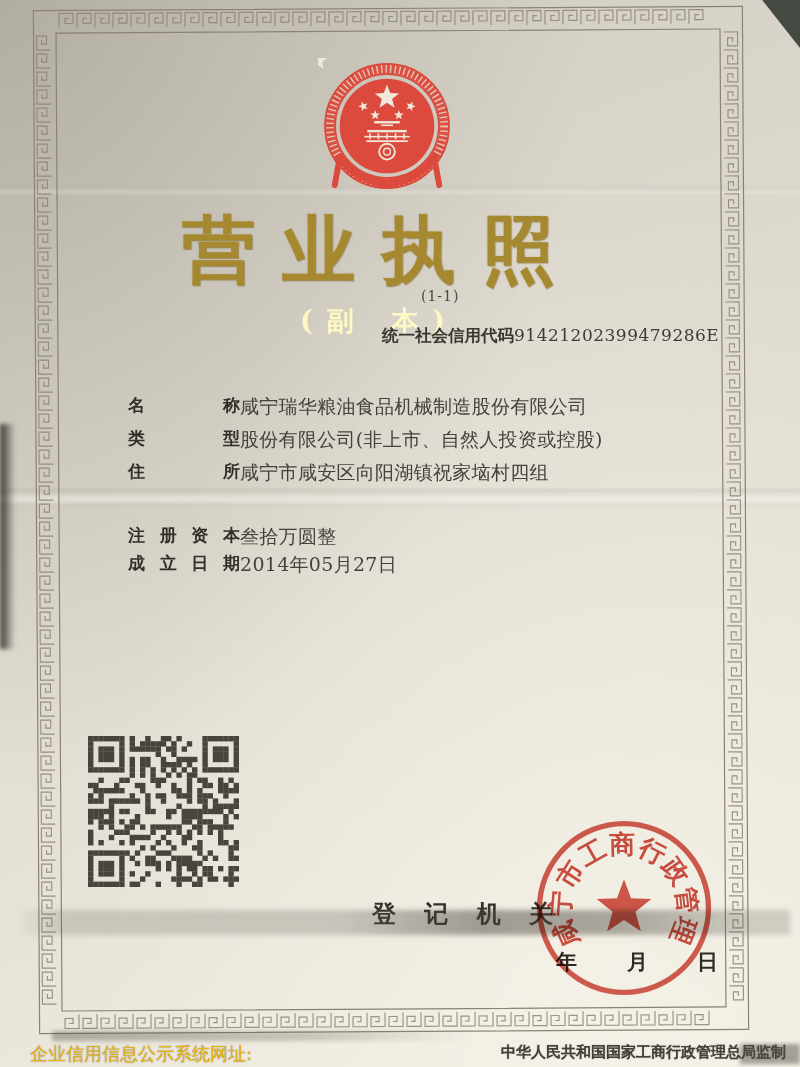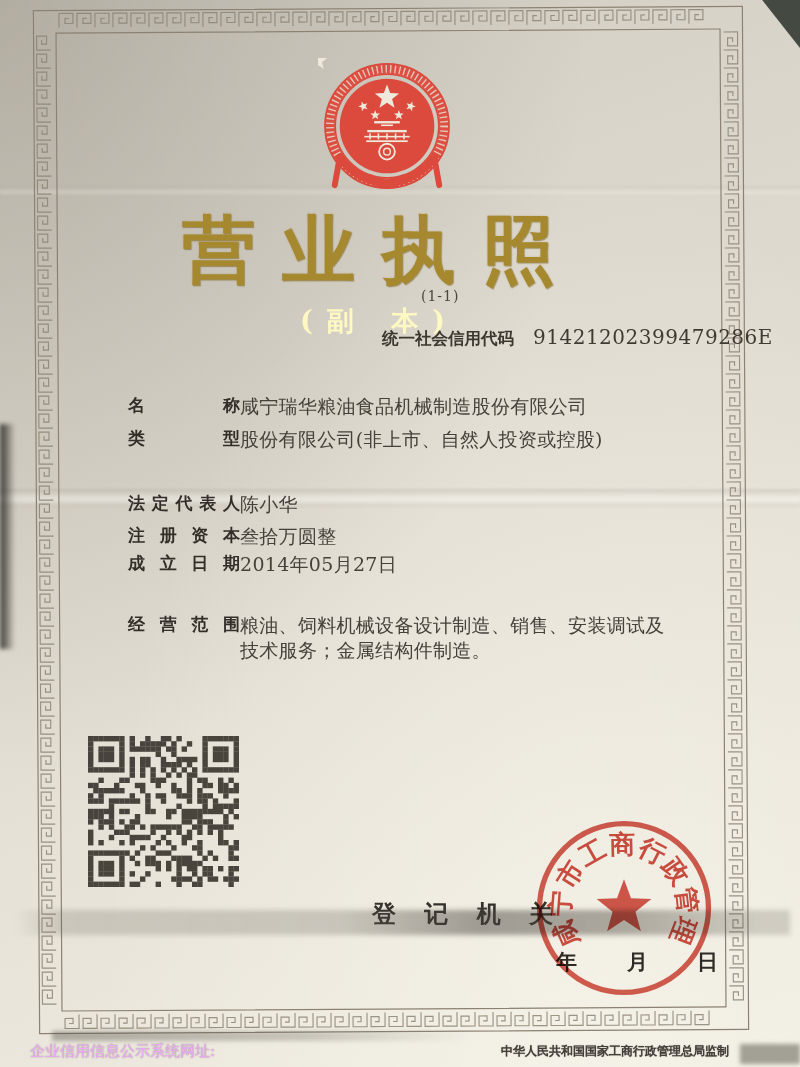--- a/index.html
+++ b/index.html
@@ -27,21 +27,21 @@
   .frame path,.frame rect{stroke:#8b8273;fill:none;}
   .title{position:absolute;left:166px;top:202px;z-index:3;
     font-size:73px;font-weight:700;letter-spacing:27px;color:var(--gold);
     text-shadow:1px 1px 1px rgba(122,98,32,.55),0 0 2px rgba(150,122,48,.35);white-space:nowrap;margin-left:16px;}
   .page-note{position:absolute;left:421px;top:288px;z-index:3;font-size:14px;color:#4b463e;letter-spacing:1px;}
   .copy-type{position:absolute;left:300px;top:303px;z-index:3;font-size:27px;font-weight:700;
     letter-spacing:14px;color:#fef9c3;white-space:nowrap;}
   .credit-line{position:absolute;left:382px;top:325px;z-index:3;white-space:nowrap;}
   .credit-label{font-size:16.5px;font-weight:700;color:#3b372f;
     font-family:"DejaVu Sans","Liberation Sans",sans-serif;}
-  .credit-value{font-size:20px;color:#3f3b33;letter-spacing:.5px;margin-left:19px;}
+  .credit-value{font-size:17px;color:#3f3b33;letter-spacing:.5px;margin-left:0;}
   .fields{position:absolute;inset:0;z-index:3;}
   .row{position:absolute;left:128px;width:570px;}
   .flabel{display:inline-block;width:112px;vertical-align:top;
     font-size:17px;font-weight:600;color:#332e28;
     text-align:justify;text-align-last:justify;}
   .fvalue{display:inline-block;width:438px;vertical-align:top;
     font-size:19px;line-height:25px;color:#46413a;letter-spacing:.3px;}
   .qr{position:absolute;left:88px;top:736px;z-index:3;opacity:.9;}
   .reg-label{position:absolute;left:372px;top:898px;z-index:3;font-size:24px;font-weight:600;
     letter-spacing:10px;color:#35312b;white-space:nowrap;}
@@ -50,23 +50,23 @@
       rgba(70,65,58,.48) 60%,rgba(80,75,65,.44) 78%,rgba(90,85,75,.22) 96%);}
   .date-part{position:absolute;top:948px;z-index:4;font-size:21px;font-weight:600;color:#2e2a25;}
   .date-y{left:556px}.date-m{left:627px}.date-d{left:697px}
   .seal{position:absolute;left:528px;top:812px;z-index:6;mix-blend-mode:multiply;opacity:.87;}
   .seal-text{font-size:27px;font-weight:700;fill:var(--seal-red);letter-spacing:1px;}
   .under-smudge{position:absolute;left:52px;top:1031px;width:420px;height:10px;z-index:3;
     filter:blur(2px);opacity:.55;
     background:linear-gradient(90deg,rgba(75,72,63,.7),rgba(95,92,80,.5) 60%,rgba(95,92,80,0));}
   .corner-smudge{position:absolute;left:740px;top:1044px;width:60px;height:20px;z-index:4;
     filter:blur(2px);background:rgba(84,80,70,.5);}
-  .footer-left{position:absolute;left:30px;top:1042px;z-index:3;font-size:15px;color:#f0abfc;
+  .footer-left{position:absolute;left:30px;top:1042px;z-index:3;font-size:18px;color:#eab308;
     text-shadow:0 0 1.5px rgba(86,80,70,.7);white-space:nowrap;}
-  .footer-right{position:absolute;left:501px;top:1043px;z-index:3;font-size:12px;font-weight:600;
+  .footer-right{position:absolute;left:501px;top:1043px;z-index:3;font-size:15px;font-weight:600;
     color:#443f38;text-shadow:0 0 1px rgba(62,56,48,.6);white-space:nowrap;text-align:right;}
 </style>
 </head>
 <body style="--gold: #a6892e; --seal-red: #cd382a; --emblem-red: #db4a3c; --ink: #3f3a34;">
 
 <div class="paper"></div>
 <div class="shade shade-tl"></div>
 <div class="shade shade-br"></div>
 <div class="crease crease-2"></div>
 <div class="crease crease-1"></div>
@@ -122,31 +122,28 @@
   <span class="credit-label">统一社会信用代码</span><span class="credit-value">91421202399479286E</span>
 </div>
 
 <div class="fields">
   <div class="row" style="top:394px">
     <span class="flabel">名称</span><span class="fvalue">咸宁瑞华粮油食品机械制造股份有限公司</span>
   </div>
   <div class="row" style="top:427px">
     <span class="flabel">类型</span><span class="fvalue">股份有限公司(非上市、自然人投资或控股)</span>
   </div>
-  <div class="row" style="top:492px">
-    <span class="flabel">法定代表人</span><span class="fvalue">陈小华</span>
+  <div class="row" style="top:460px">
+    <span class="flabel">住所</span><span class="fvalue">咸宁市咸安区向阳湖镇祝家垴村四组</span>
   </div>
   <div class="row" style="top:524px">
     <span class="flabel">注册资本</span><span class="fvalue">叁拾万圆整</span>
   </div>
   <div class="row" style="top:552px">
     <span class="flabel">成立日期</span><span class="fvalue">2014年05月27日</span>
-  </div>
-  <div class="row" style="top:613px">
-    <span class="flabel">经营范围</span><span class="fvalue">粮油、饲料机械设备设计制造、销售、安装调试及技术服务；金属结构件制造。</span>
   </div>
 </div>
 
 <svg class="qr" id="qr-svg" width="151" height="151" fill="#38332c">
     <rect x="0.0" y="0.0" width="5.4" height="5.4"></rect>
     <rect x="5.2" y="0.0" width="5.4" height="5.4"></rect>
     <rect x="10.4" y="0.0" width="5.4" height="5.4"></rect>
     <rect x="15.6" y="0.0" width="5.4" height="5.4"></rect>
     <rect x="20.8" y="0.0" width="5.4" height="5.4"></rect>
     <rect x="26.0" y="0.0" width="5.4" height="5.4"></rect>

